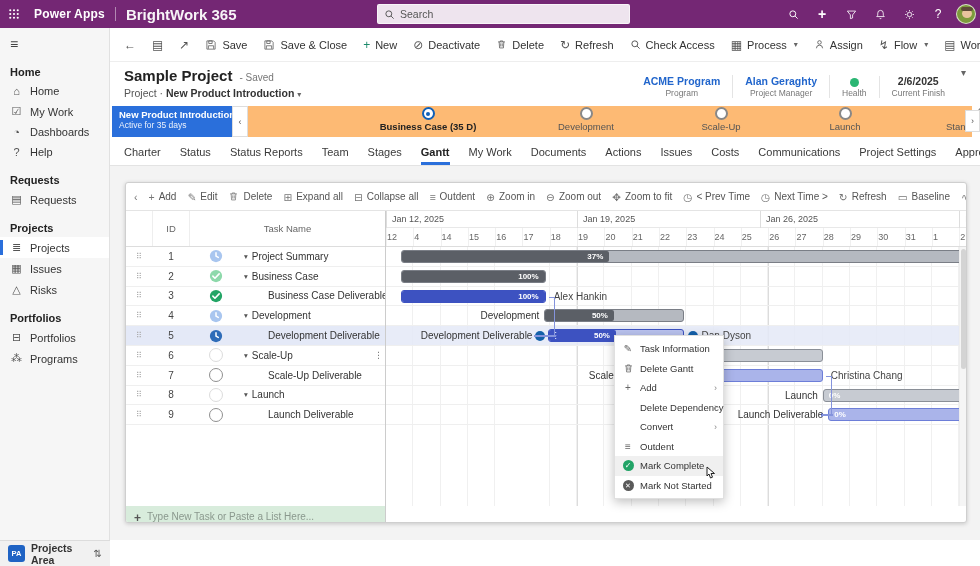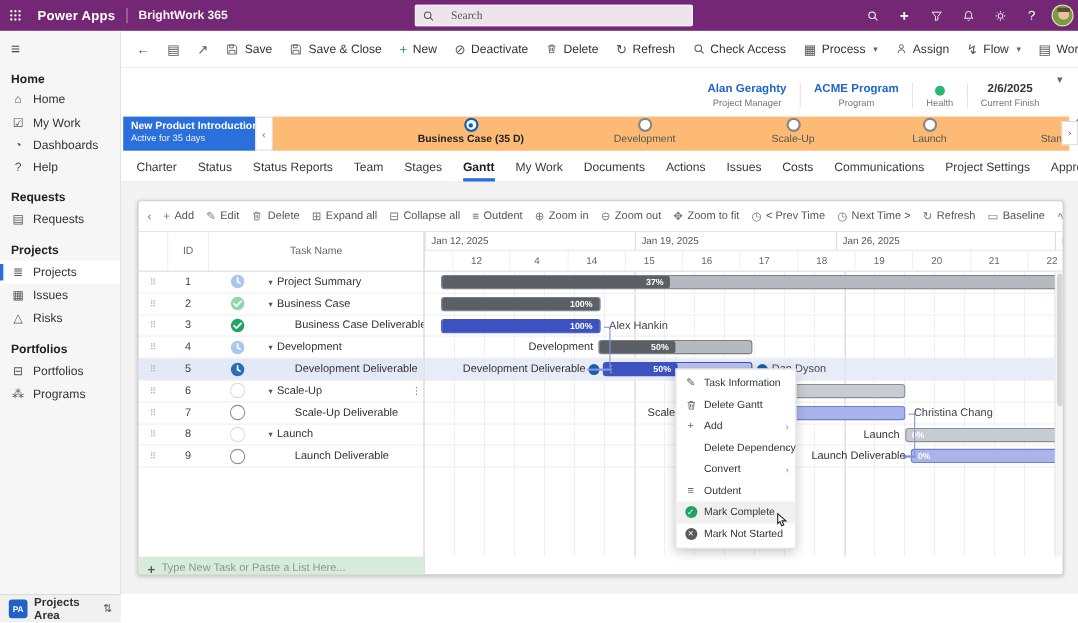--- a/index.html
+++ b/index.html
@@ -5,23 +5,23 @@
   * { margin:0; padding:0; box-sizing:border-box; }
   html,body { width:980px; height:566px; overflow:hidden; }
   body { font-family:"Liberation Sans","DejaVu Sans",sans-serif; background:#fff; color:#333; }
   #app { position:relative; width:980px; height:566px; background:#fff; }
 
   
   .topbar { position:absolute; left:0; top:0; width:980px; height:28px; background:#742774; display:flex; align-items:center; color:#fff; z-index:50; }
   .waffle { width:28px; height:28px; display:flex; align-items:center; justify-content:center; cursor:pointer; }
   .tb-app { font-size:12px; font-weight:bold; margin-left:6px; letter-spacing:.2px; }
   .tb-div { width:1px; height:14px; background:rgba(255,255,255,.45); margin:0 10px; }
-  .tb-env { font-size:11px; font-weight:bold; opacity:.95;text-align:right; }
+  .tb-env { font-size:15px; font-weight:bold; opacity:.95;text-align:right; }
   .tb-search { position:absolute; left:377px; top:4px; width:253px; height:20px; background:rgba(255,255,255,.88); border:1px solid rgba(255,255,255,.6); border-radius:2px; display:flex; align-items:center; padding:0 6px; color:#444; }
-  .tb-search span { font-size:10.5px; margin-left:15px; color:#555;font-family:Liberation Serif, serif; }
+  .tb-search span { font-size:10.5px; margin-left:5px; color:#555; }
   .tb-right { position:absolute; right:4px; top:0; height:28px; display:flex; align-items:center; gap:7px; }
   .tb-ic { width:22px; height:22px; display:flex; align-items:center; justify-content:center; color:#fff; font-size:12px; cursor:pointer; }
   .avatar { width:20px; height:20px; border-radius:50%; background:#7d9a3c; position:relative; overflow:hidden; border:1px solid rgba(255,255,255,.7); }
   .avatar::after { content:""; position:absolute; left:5px; top:4px; width:10px; height:9px; border-radius:50%; background:#e8c39e; }
   .avatar::before { content:""; position:absolute; left:4px; top:2px; width:12px; height:4px; border-radius:2px; background:#5d4a37; z-index:2; }
 
   
   .sidebar { position:absolute; left:0; top:28px; width:110px; height:512px; background:#f6f6f6; border-right:1px solid #e1e1e1; font-size:11px; }
   .burger { padding:8px 10px 2px; font-size:14px; color:#444; cursor:pointer; }
   .sgroup { margin-top:9px; }
@@ -102,21 +102,21 @@
   .lr-name .exp { font-size:7.5px; color:#555; }
   .lr-dots { position:absolute; right:2px; color:#777; font-size:9px; }
   .addbar { position:absolute; left:0; top:295px; width:259px; height:23px; background:#d8ecdc; display:flex; align-items:center; padding:0 8px; gap:6px; }
   .addbar .pl { color:#556; font-weight:bold; font-size:12px; color:#555; }
   .addbar .txt { font-size:10px; color:#8a988d; border-bottom:1px solid #a0a0a0; padding-bottom:2px; width:195px; }
 
   .chart { position:relative; flex:1; overflow:hidden; }
   .cw-row { height:17px; display:flex; border-bottom:1px solid #e8e8e8; position:relative; }
   .cw { position:absolute; top:0; height:17px; font-size:9px; color:#555; padding:3px 0 0 5px; border-left:1px solid #ddd; white-space:nowrap; }
   .cd-row { height:19px; display:flex; border-bottom:1px solid #ddd; }
-  .cd { flex:0 0 27.3px; width:27.3px; font-size:9px; color:#666; text-align:right; padding-top:4px; border-left:1px solid #f0f0f0;margin-left:25px; }
+  .cd { flex:0 0 27.3px; width:27.3px; font-size:9px; color:#666; text-align:left; padding-top:4px; border-left:1px solid #f0f0f0; }
   .gridbg { position:absolute; left:0; top:36px; width:601px; height:259px; background:repeating-linear-gradient(90deg, transparent 0px, transparent 26.3px, #f0f0f0 26.3px, #f0f0f0 27.3px); }
   .wline { position:absolute; top:36px; height:259px; width:1px; background:#dcdcdc; }
   .crows { position:absolute; left:0; top:36px; width:601px; }
   .crow { height:19.8px; border-bottom:1px solid #efefef; position:relative; }
   .crow.sel { background:rgba(228,233,247,.85); }
   .bar { position:absolute; top:3px; height:13px; border-radius:3px; }
   .bar.summary { background:#b5b9c0; border:1px solid #7a7e86; }
   .bar.summary .fill { background:#5b5f66; }
   .bar.summary-ns { background:#c7cbd2; border:1px solid #8a8f97; }
   .bar.task { background:#b9c2ee; border:1px solid #3d52c1; }
@@ -354,28 +354,37 @@
           <span>Flow</span>
           <span class="chev">▾</span>
         </div>
         <div class="cmd">
           <span class="ci">▤</span>
           <span>Word Templates</span>
         </div>
       </div>
 
     <div class="hdr">
+      <div>
+        <div class="hdr-title-row">
+          <span class="hdr-title">Sample Project</span>
+          <span class="hdr-saved">- Saved</span>
+        </div>
+        <div class="hdr-crumb">
+          <span>Project</span> · <b>New Product Introduction</b> <span style="font-size:8px;color:#666">▾</span>
+        </div>
+      </div>
       <div class="hdr-fields" id="hdr-fields">
+          <div class="hfield">
+            <div class="hval link">ACME Program</div>
+            <div class="hlab">Program</div>
+          </div>
           <div class="hfield">
             <div class="hval link">Alan Geraghty</div>
             <div class="hlab">Project Manager</div>
-          </div>
-          <div class="hfield">
-            <div class="hval link">ACME Program</div>
-            <div class="hlab">Program</div>
           </div>
           <div class="hfield">
             <div class="hdot"></div>
             <div class="hlab">Health</div>
           </div>
           <div class="hfield">
             <div class="hval">2/6/2025</div>
             <div class="hlab">Current Finish</div>
           </div>
         </div>

